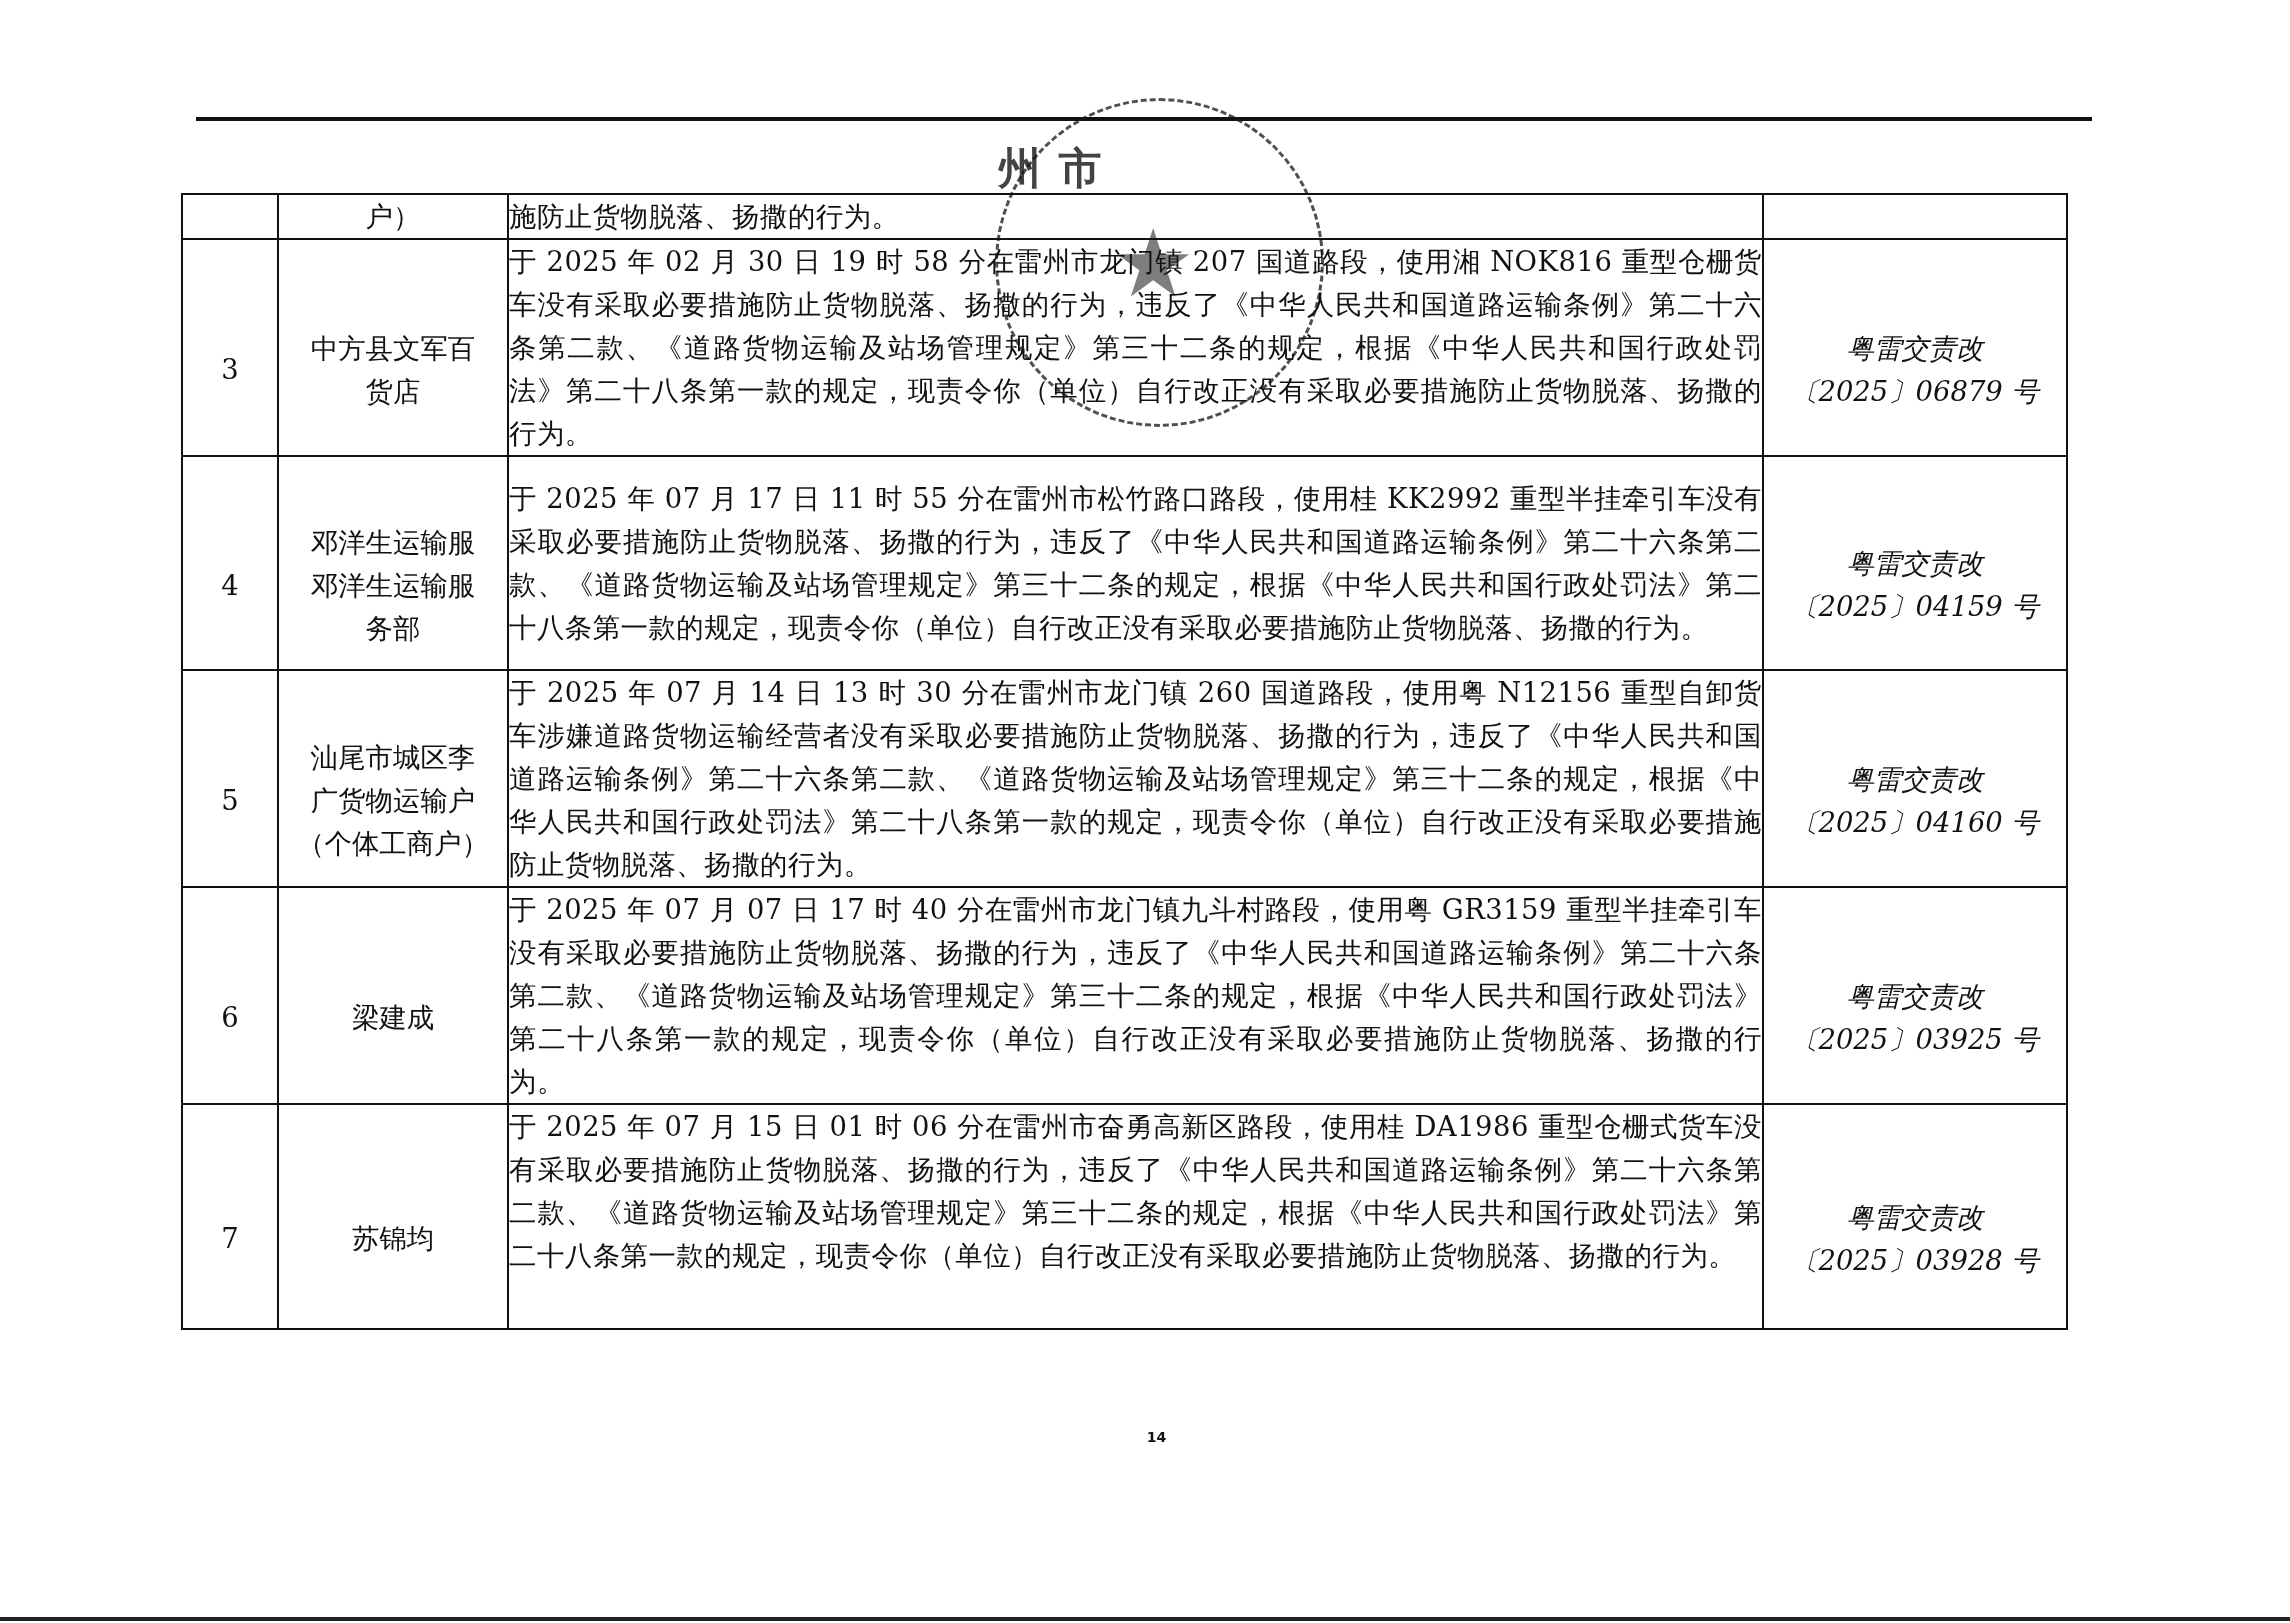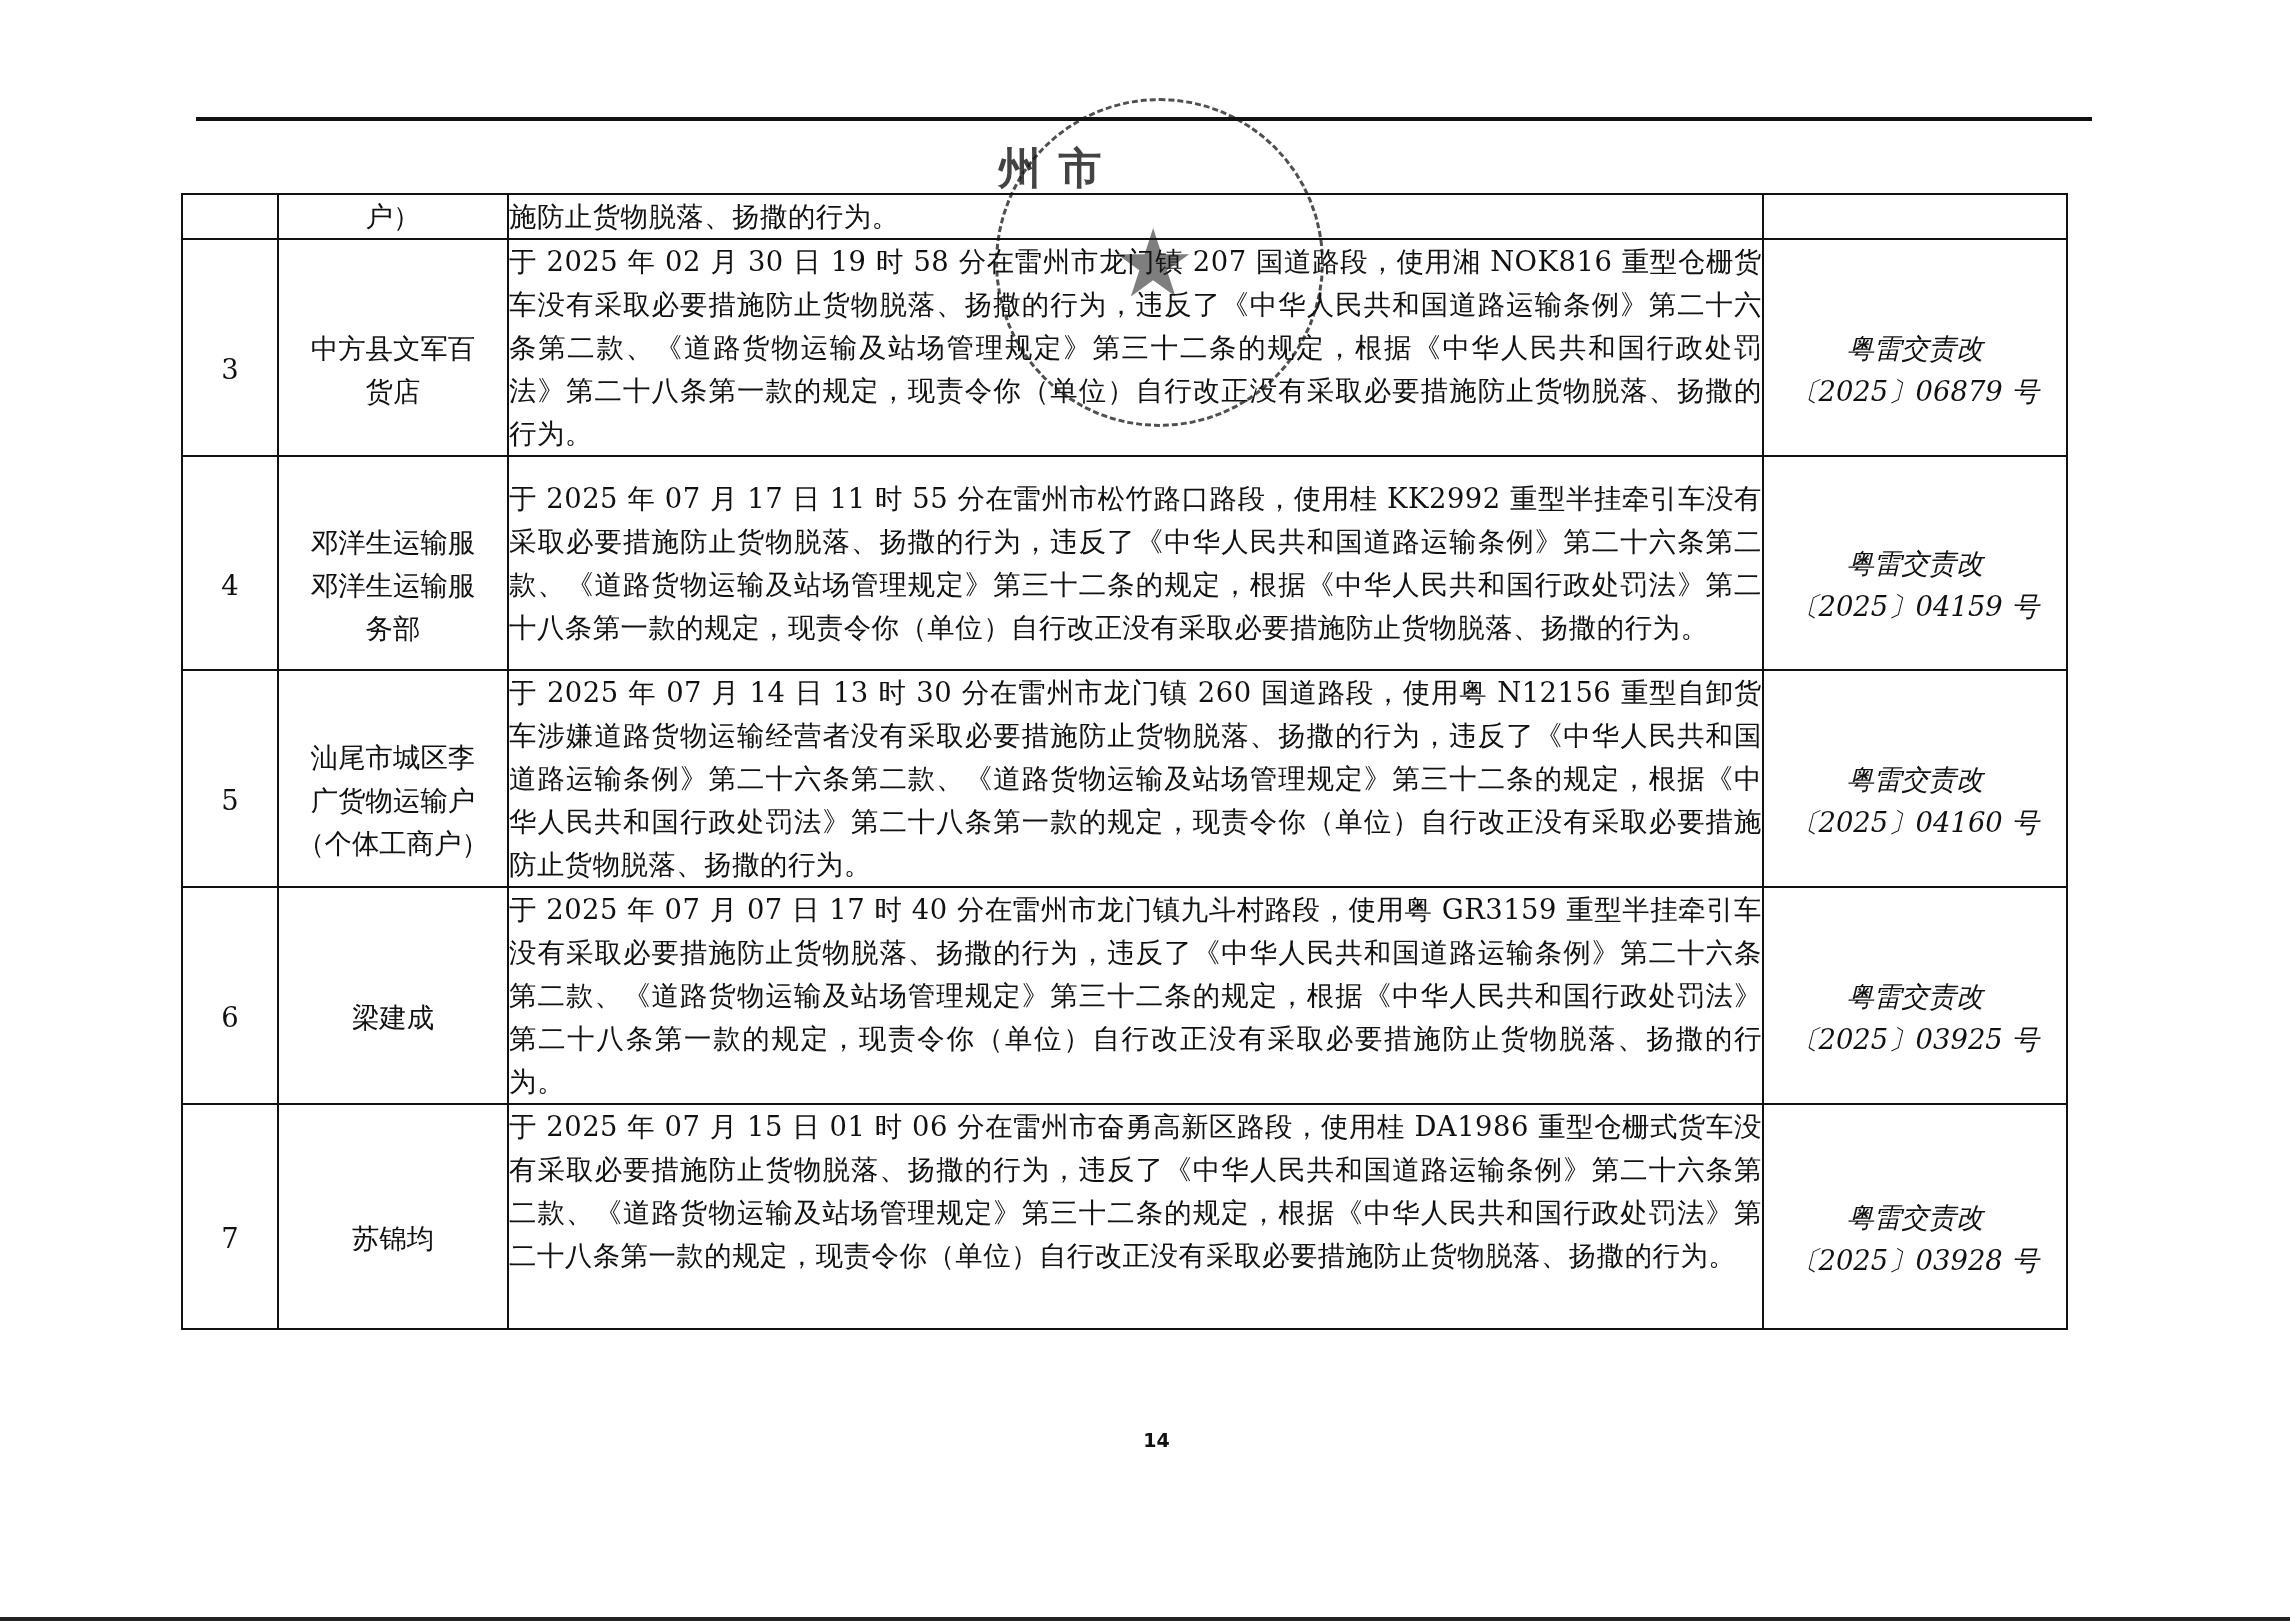--- a/index.html
+++ b/index.html
@@ -35,21 +35,21 @@
   td.doc { text-align: center; vertical-align: top; font-style: italic; }
   tr.row-cont { height: 44px; }
   tr.row-cont td { vertical-align: middle; }
   tr.row-main { height: 214px; }
   tr.row-last { height: 225px; }
   .cell-pad { padding-top: 44px; }
   .doc-pad { padding-top: 44px; }
   .name-line { display: block; }
   .page-number {
     position: absolute; left: 1127px; top: 1429px; width: 59px; text-align: center;
-    font-family: "DejaVu Sans", "Liberation Sans", sans-serif; font-weight: bold; font-size: 19px;
+    font-family: "DejaVu Sans", "Liberation Sans", sans-serif; font-weight: bold; font-size: 14px;
   }
   .stamp {
     position: absolute; left: 995px; top: 98px; width: 323px; height: 323px;
     border-radius: 50%; border: 3.9px dashed rgba(20,20,20,0.75);
     pointer-events: none;
   }
   .stamp-text {
     position: absolute; top: 39px; left: 0; width: 100%; text-align: left;
     font-family: "DejaVu Serif", serif; font-size: 43px; font-weight: bold; color: rgba(20,20,20,0.8);
     letter-spacing: 17.6px;

